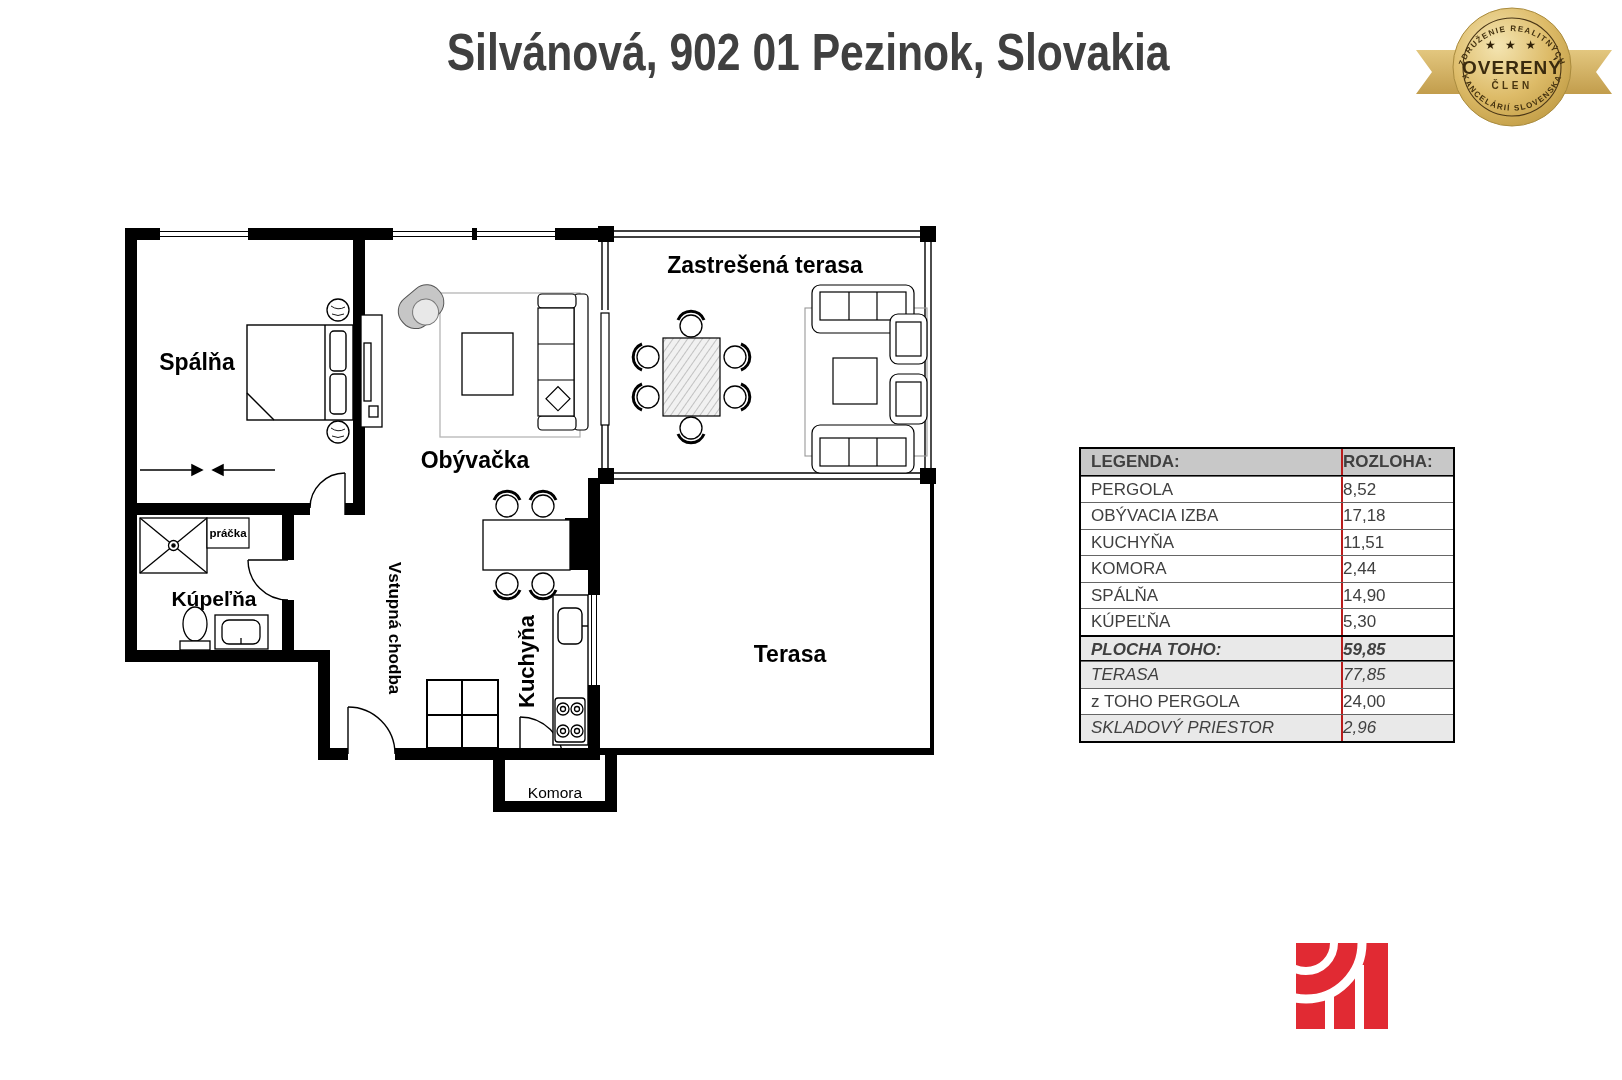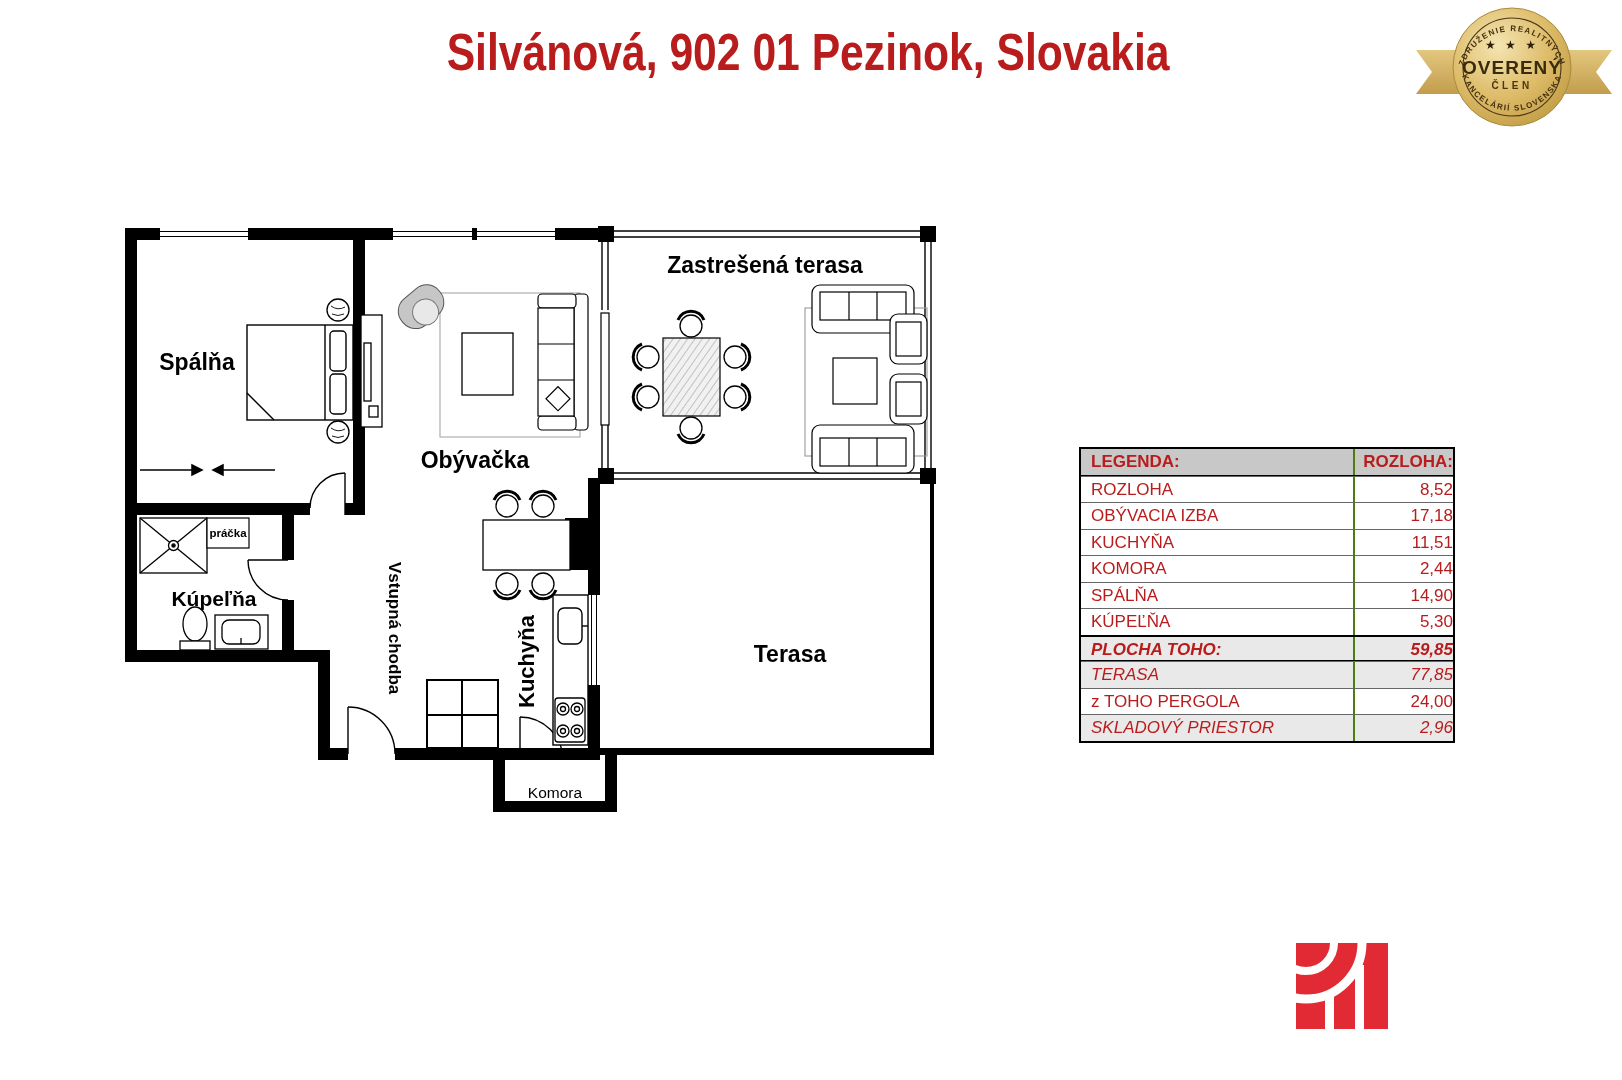--- a/index.html
+++ b/index.html
@@ -1,27 +1,27 @@
 <!DOCTYPE html>
 <html><head>
 <meta charset="utf-8">
 <style>
   html,body{margin:0;padding:0;background:#fff}
   #page{position:relative;width:1622px;height:1080px;background:#fff;overflow:hidden;
-        font-family:"Liberation Sans",sans-serif;color:#b91c1c}
+        font-family:"Liberation Sans",sans-serif;color:#404040}
   .title{position:absolute;top:22px;left:0;width:1622px;text-align:center;
          font-size:52px;font-weight:bold;letter-spacing:0;
          transform:scaleX(.82);transform-origin:49% 50%;white-space:nowrap}
   
   .legend{position:absolute;left:1079px;top:447px;width:372px;border:2px solid #000;
           font-size:17px;background:#fff}
   .lrow{display:flex;height:26.5px;line-height:26.5px;border-top:1px solid #666;box-sizing:border-box}
   .lrow:first-child{border-top:none}
   .lab{flex:1;padding-left:10px;white-space:nowrap;overflow:hidden}
-  .val{width:100px;text-align:right;border-left:2px solid #4d7c0f;box-sizing:border-box}
+  .val{width:112px;text-align:left;border-left:2px solid #b91c1c;box-sizing:border-box}
   .r-head{background:#c8c8c8;font-weight:bold;border-bottom:1px solid #000}
   .r-sum{background:#e9e9e9;font-weight:bold;font-style:italic;
          border-top:2px solid #000;border-bottom:1px solid #000}
   .r-it{background:#e9e9e9;font-style:italic}
   .r-total{background:#c8c8c8;font-weight:bold;border-top:2px solid #000}
   svg text{font-family:"Liberation Sans",sans-serif}
   .abs{position:absolute}
 </style>
 </head>
 <body>
@@ -262,21 +262,21 @@
     <text transform="translate(416,498) rotate(-90)" font-size="22" font-weight="bold">Kuchyňa</text>
     <text x="437" y="588" text-anchor="middle" font-size="15.5">Komora</text>
   </svg>
 
   <div class="legend">
     <div class="lrow r-head">
       <span class="lab">LEGENDA:</span>
       <span class="val">ROZLOHA:</span>
     </div>
     <div class="lrow">
-      <span class="lab">ROZLOHA</span>
+      <span class="lab">PERGOLA</span>
       <span class="val">8,52</span>
     </div>
     <div class="lrow">
       <span class="lab">OBÝVACIA IZBA</span>
       <span class="val">17,18</span>
     </div>
     <div class="lrow">
       <span class="lab">KUCHYŇA</span>
       <span class="val">11,51</span>
     </div>

